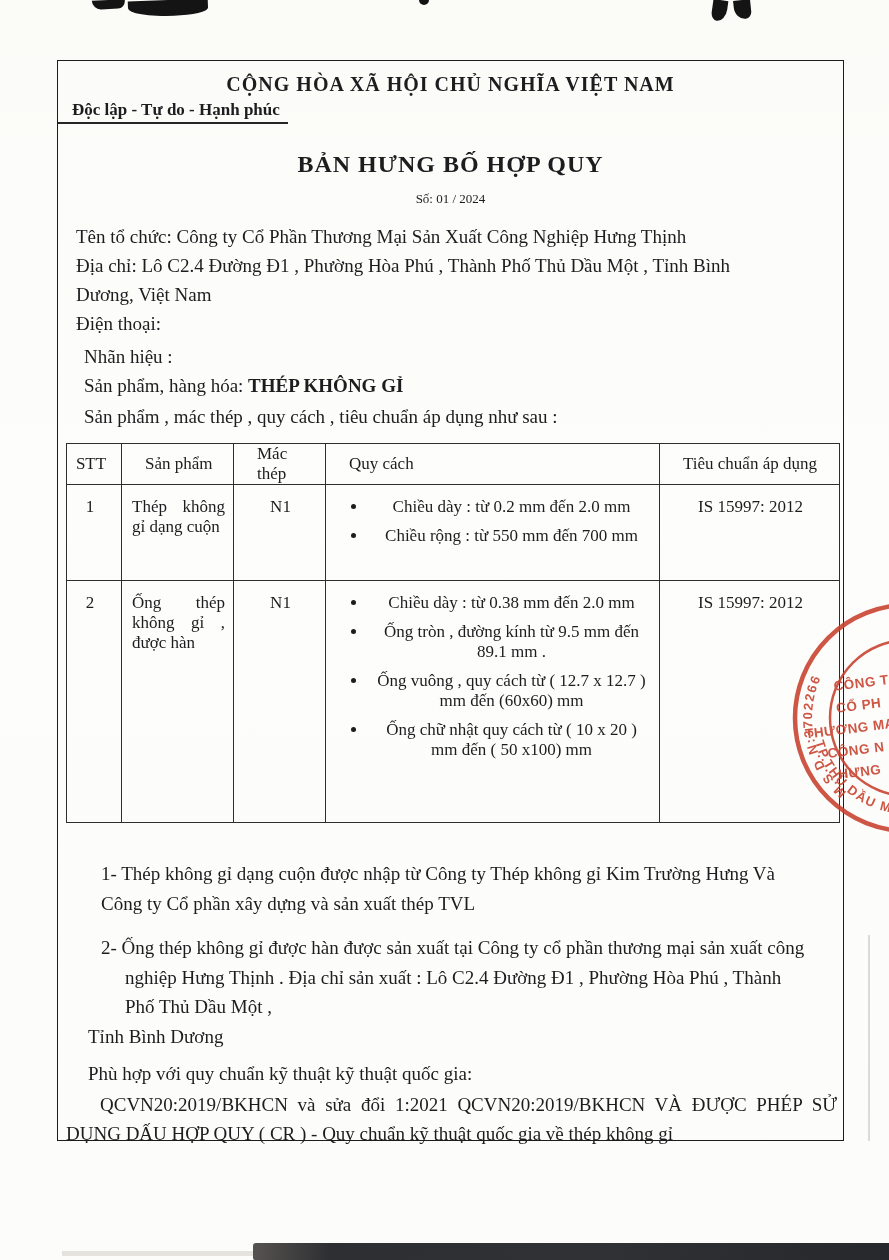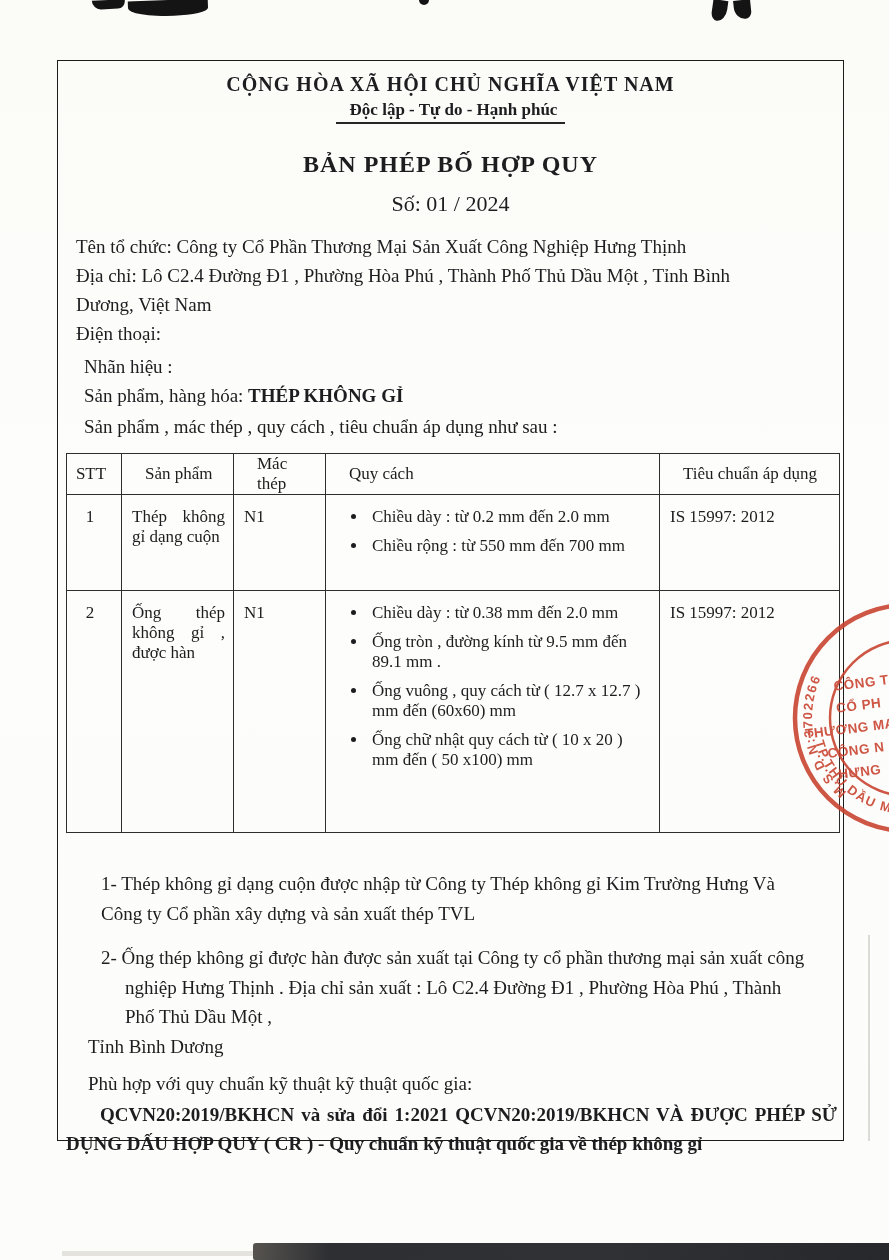--- a/index.html
+++ b/index.html
@@ -23,53 +23,53 @@
     background:linear-gradient(90deg,#56534f 0%, #2e2f33 12%, #303134 55%, #27282b 100%);
     border-radius:3px 0 0 2px;
   }
   .bottom-smudge { position:absolute; left:62px; top:1251px; width:191px; height:5px; background:#e4e3de; }
   .edge-line { position:absolute; left:868px; top:935px; width:2px; height:206px; background:#dcdbd5; }
 
   
   .frame { position:absolute; left:57px; top:60px; width:787px; height:1081px; border:1.5px solid #1c1c1c; }
 
   .nat-title { margin-top:12px; text-align:center; font-weight:bold; font-size:20px; letter-spacing:1px; }
-  .motto-wrap { text-align:center; margin-top:4px; }
+  .motto-wrap { text-align:left; margin-top:4px; }
   .motto { display:inline-block; font-weight:bold; font-size:17px; padding:0 8px 2px 14px; border-bottom:2px solid #262626; }
 
   .doc-title { margin-top:27px; text-align:center; font-weight:bold; font-size:24px; letter-spacing:1px; }
-  .doc-number { margin-top:13px; text-align:center; font-size:22px; }
+  .doc-number { margin-top:13px; text-align:center; font-size:13px; }
 
   .info { margin:15px 0 0 18px; width:706px; font-size:19px; line-height:29px; }
   .info-indent { margin-left:8px; margin-top:4px; }
   .intro { margin-top:2px; }
   .b { font-weight:bold; }
 
   .spec-table { margin:12px 0 0 8px; width:773px; border-collapse:collapse; font-size:17px; table-layout:fixed; }
-  .spec-table th, .spec-table td { border:1.6px solid #2e2e2e; font-weight:normal; }
+  .spec-table th, .spec-table td { border:1.6px solid #2e2e2e; font-weight:normal;text-align:center; }
   .spec-table thead tr { height:40px; }
   .spec-table th { vertical-align:middle; text-align:left; padding:0 6px 0 23px; }
   .spec-table td { vertical-align:top; padding:12px 8px 8px 10px; }
   .c-stt { width:55px; text-align:center !important; padding-left:0 !important; }
   .c-sp  { width:112px; }
   .c-mac { width:92px; }
   .c-quy { width:334px; }
   .c-tc  { width:180px; }
   td.c-sp { text-align:justify; }
   .r1 { height:96px; }
   .r2 { height:242px; }
   .c-quy ul { margin:0; padding-left:32px; }
   .c-quy li { margin-bottom:9px; padding-left:4px; }
 
   .notes { margin-top:36px; font-size:19px; line-height:29.5px; }
   .n1 { margin-left:43px; width:702px; }
   .n2 { margin-left:43px; width:714px; padding-left:24px; text-indent:-24px; margin-top:15px; }
   .n3 { margin-left:30px; }
   .n4 { margin-left:30px; margin-top:8px; }
-  .n5 { margin-left:8px; width:771px; text-align:justify; text-indent:34px; margin-top:1px;font-weight:bold; }
+  .n5 { margin-left:8px; width:771px; text-align:justify; text-indent:34px; margin-top:1px; }
 
   
   .stamp { position:absolute; left:788px; top:598px; }
   .st-c   { font-family:"Liberation Sans", sans-serif; font-weight:bold; font-size:13.5px; fill:#c8402d; letter-spacing:0.5px; }
   .st-arc { font-family:"Liberation Sans", sans-serif; font-weight:bold; font-size:13px; fill:#c8402d; letter-spacing:1.5px; }
 </style>
 </head>
 <body>
 
 <div class="page">
@@ -80,21 +80,21 @@
   <div class="artifact a4"></div>
   <div class="artifact a5"></div>
 
   <div class="frame">
 
     <div class="nat-title">CỘNG HÒA XÃ HỘI CHỦ NGHĨA VIỆT NAM</div>
     <div class="motto-wrap">
       <span class="motto">Độc lập - Tự do - Hạnh phúc</span>
     </div>
 
-    <div class="doc-title">BẢN PHÉP BỐ HỢP QUY</div>
+    <div class="doc-title">BẢN HƯNG BỐ HỢP QUY</div>
     <div class="doc-number">Số: 01 / 2024</div>
 
     <div class="info">
       <p>Tên tổ chức: Công ty Cổ Phần Thương Mại Sản Xuất Công Nghiệp Hưng Thịnh</p>
       <p>Địa chỉ: Lô C2.4 Đường Đ1 , Phường Hòa Phú , Thành Phố Thủ Dầu Một , Tỉnh Bình Dương, Việt Nam</p>
       <p>Điện thoại:</p>
       <div class="info-indent">
         <p>Nhãn hiệu :</p>
         <p><span>Sản phẩm, hàng hóa: </span><span class="b">THÉP KHÔNG GỈ</span></p>
         <p class="intro">Sản phẩm , mác thép , quy cách , tiêu chuẩn áp dụng như sau :</p>

